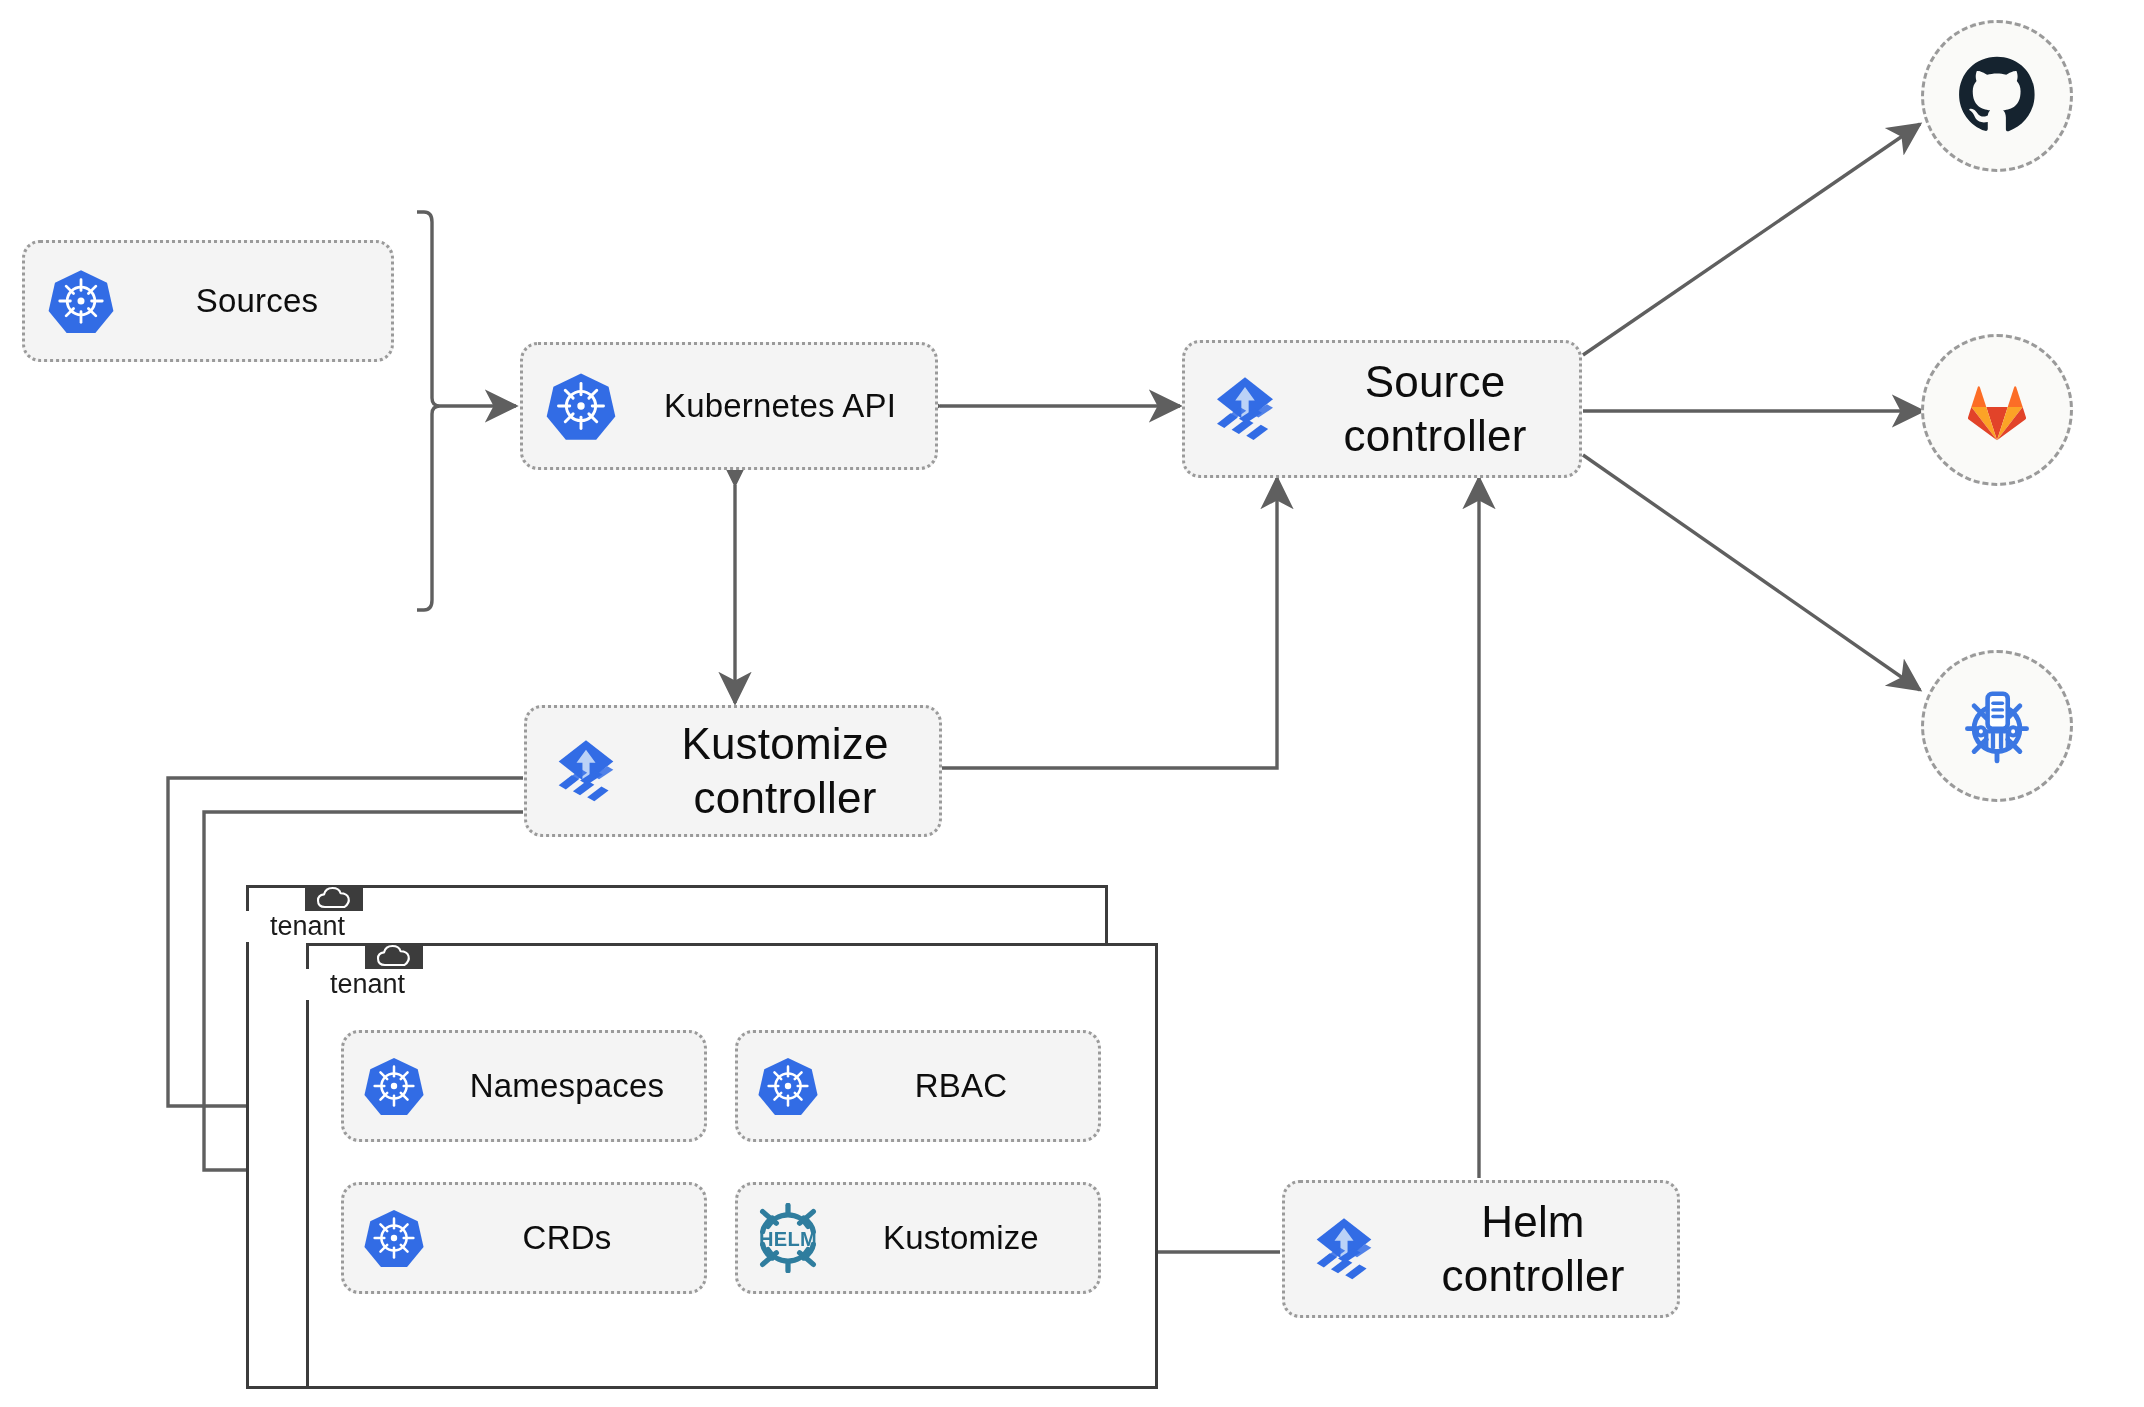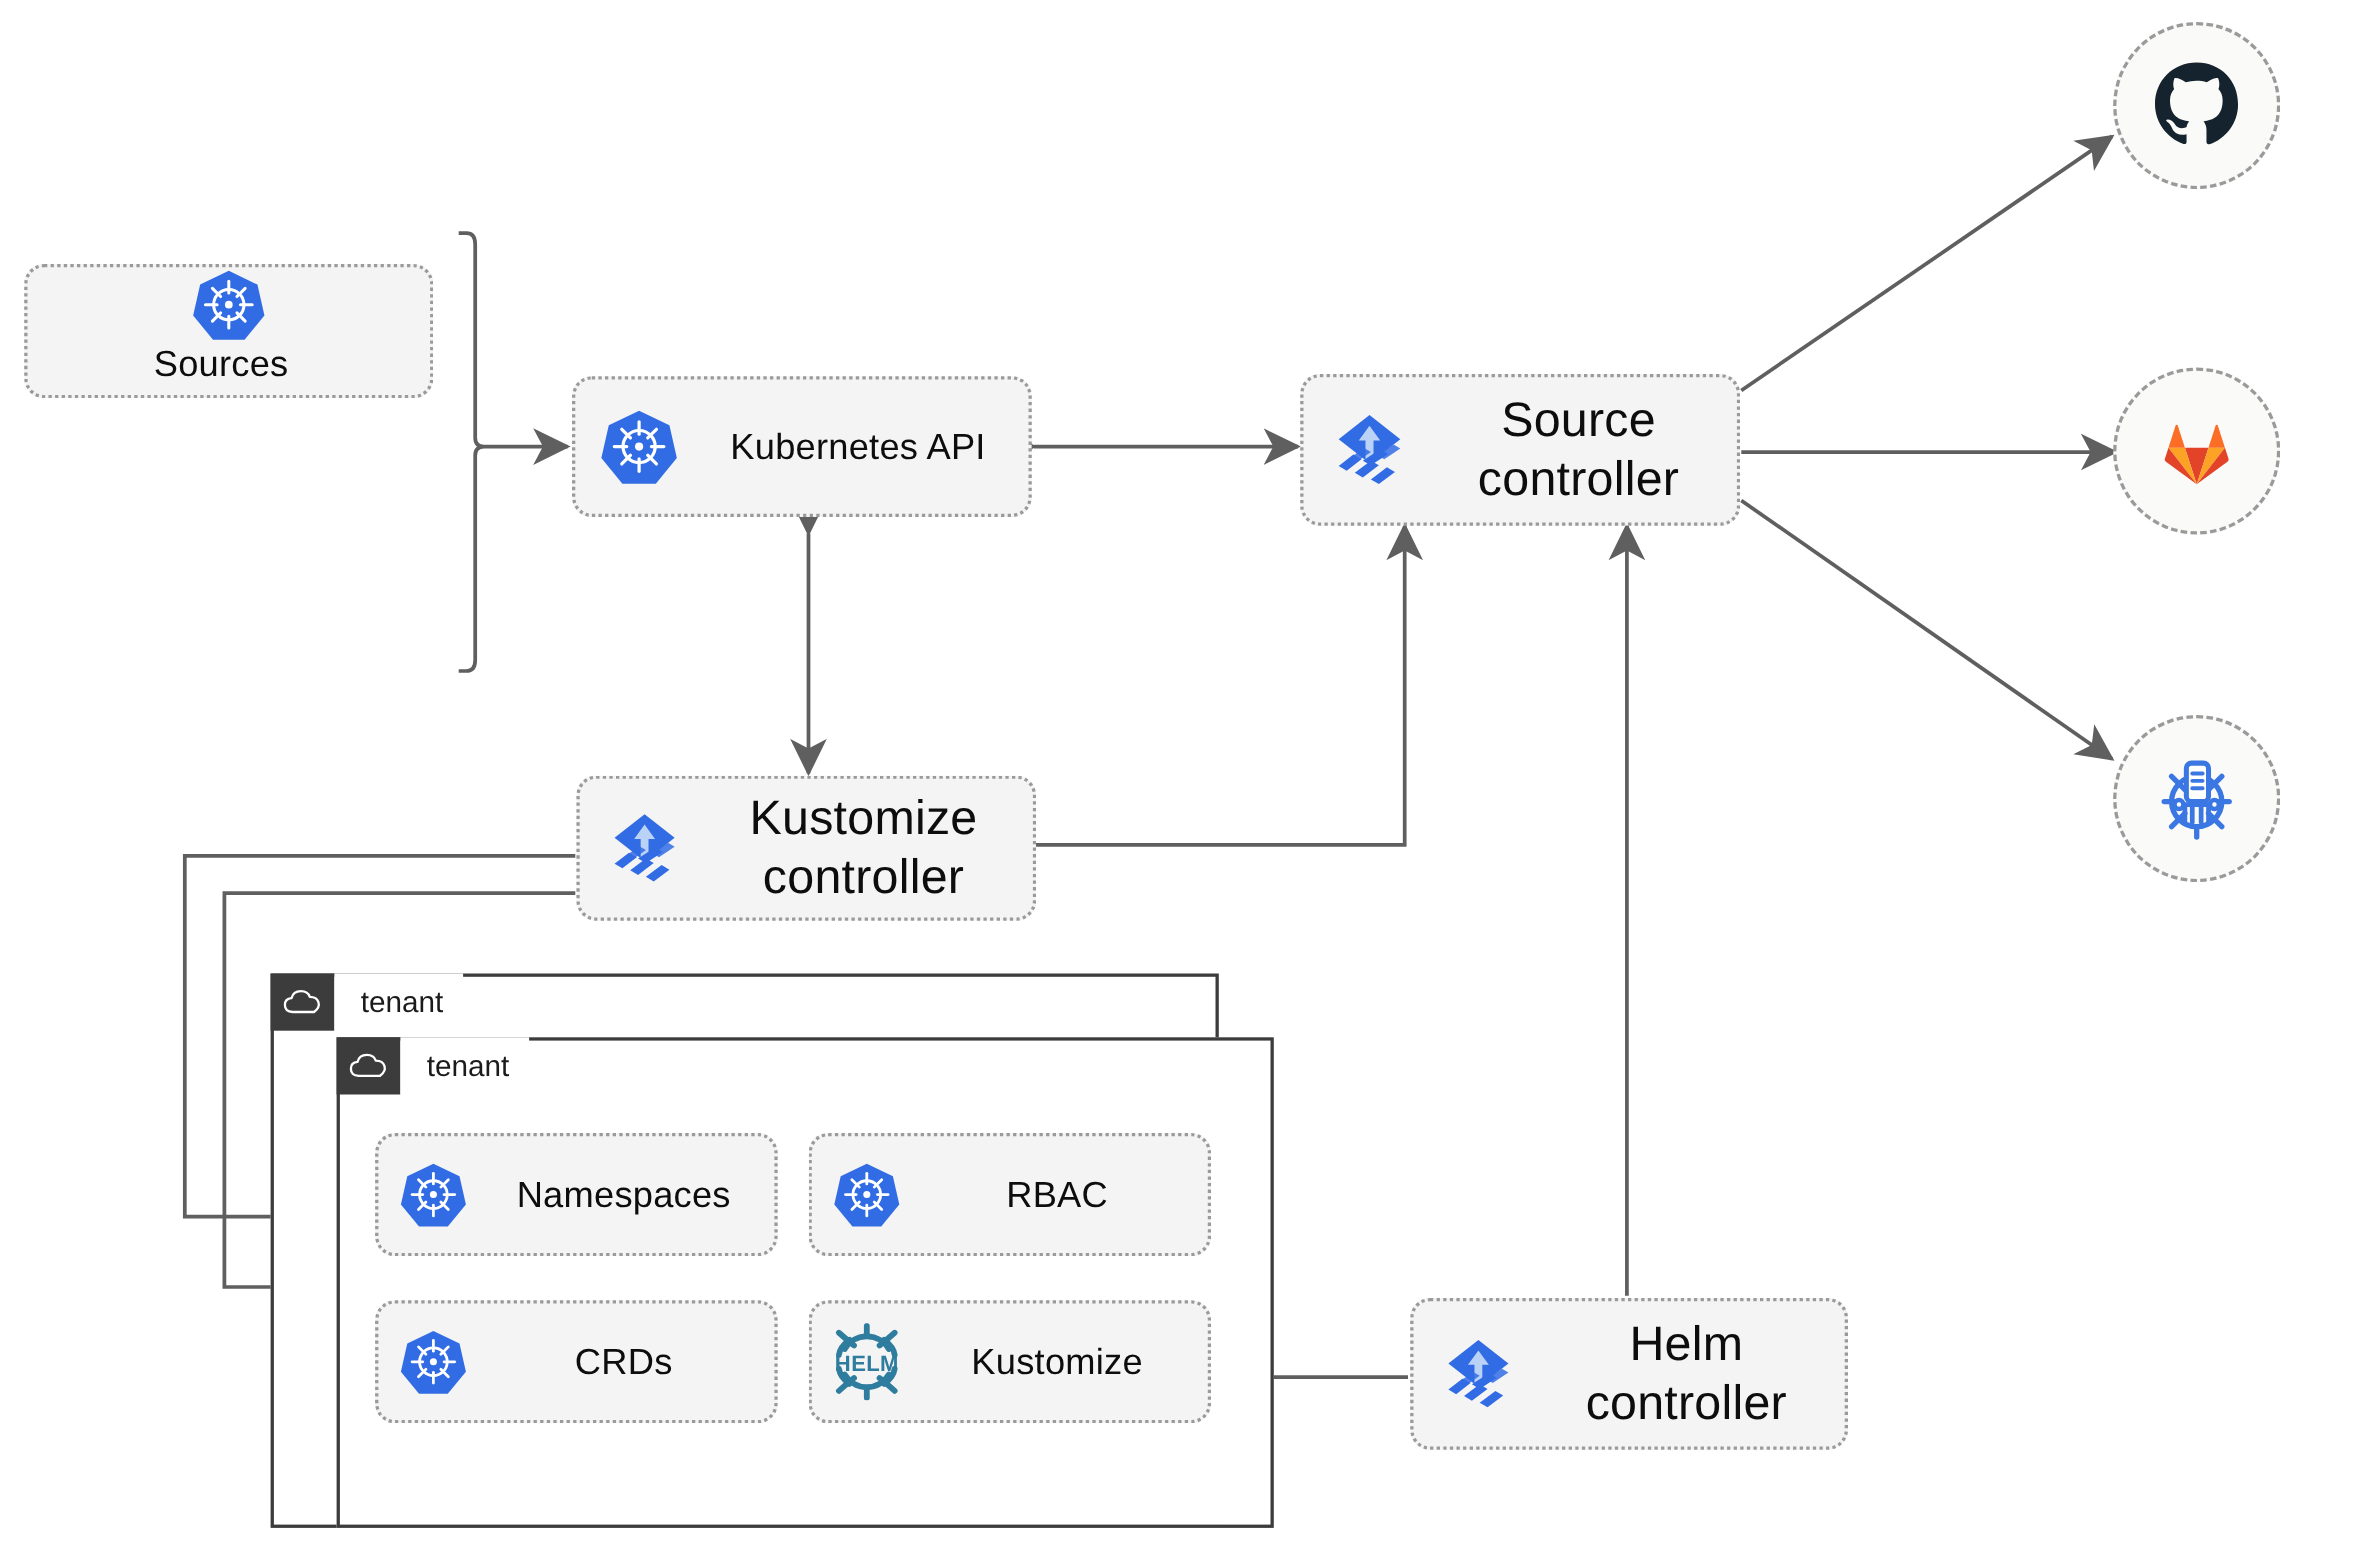--- a/index.html
+++ b/index.html
@@ -31,21 +31,21 @@
     background:#fafaf8;border:3px dashed #9a9a9a;
     display:flex;align-items:center;justify-content:center;box-sizing:border-box;
   }
 
   
   .tenant{
     position:absolute;background:#ffffff;border:3px solid #3c3c3c;box-sizing:border-box;
   }
   .tenant-hd{
     position:absolute;left:-3px;top:-3px;height:52px;
-    display:flex;align-items:flex-end;
+    display:flex;align-items:flex-end;flex-direction:column;
   }
   .tenant-badge{
     width:58px;height:52px;background:#3c3c3c;
     display:flex;align-items:center;justify-content:center;
   }
   .tenant-name{
     font-size:27px;color:#1b1b1b;padding-left:24px;white-space:nowrap;
     background:#fff;height:52px;display:flex;align-items:center;padding-right:18px;
   }
 </style>
@@ -83,21 +83,21 @@
       <path marker-end="url(#ah)" d="M 1583,455 L 1920,690"></path>
 
       <path marker-end="url(#ah)" d="M 523,778 L 168,778 L 168,1106 L 432,1106"></path>
 
       <path marker-end="url(#ah)" d="M 523,812 L 204,812 L 204,1170 L 305,1170"></path>
 
       <path marker-end="url(#ah)" d="M 1280,1252 L 1113,1252"></path>
     </g>
   </svg>
 
-  <div class="node" style="left:22px;top:240px;width:372px;height:122px;flex-direction:column;">
+  <div class="node" style="left:22px;top:240px;width:372px;height:122px;">
     <span class="ico" style="width:112px;">
       <svg width="68" height="68" viewBox="0 0 64 64">
         <path d="M32 3 L56.5 14.8 L62.5 41.3 L45.5 62 L18.5 62 L1.5 41.3 L7.5 14.8 Z" fill="#326CE5"></path>
         <g fill="#fff">
           <circle cx="32" cy="32" r="3.3"></circle>
           <g stroke="#fff" stroke-width="2.6" stroke-linecap="round">
             <line x1="32" y1="12" x2="32" y2="22"></line>
             <line x1="32" y1="42" x2="32" y2="52"></line>
             <line x1="12" y1="32" x2="22" y2="32"></line>
             <line x1="42" y1="32" x2="52" y2="32"></line>

